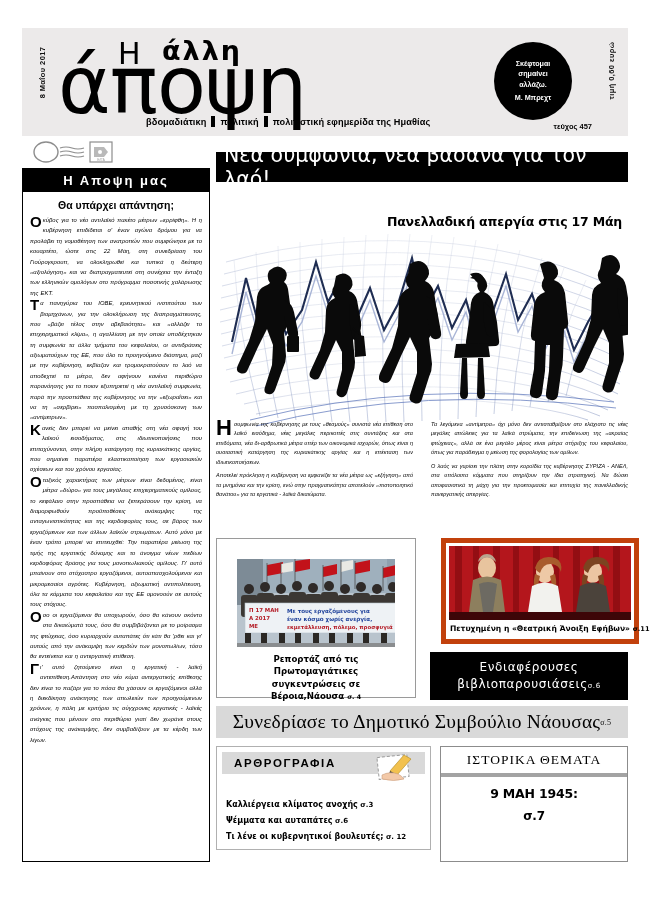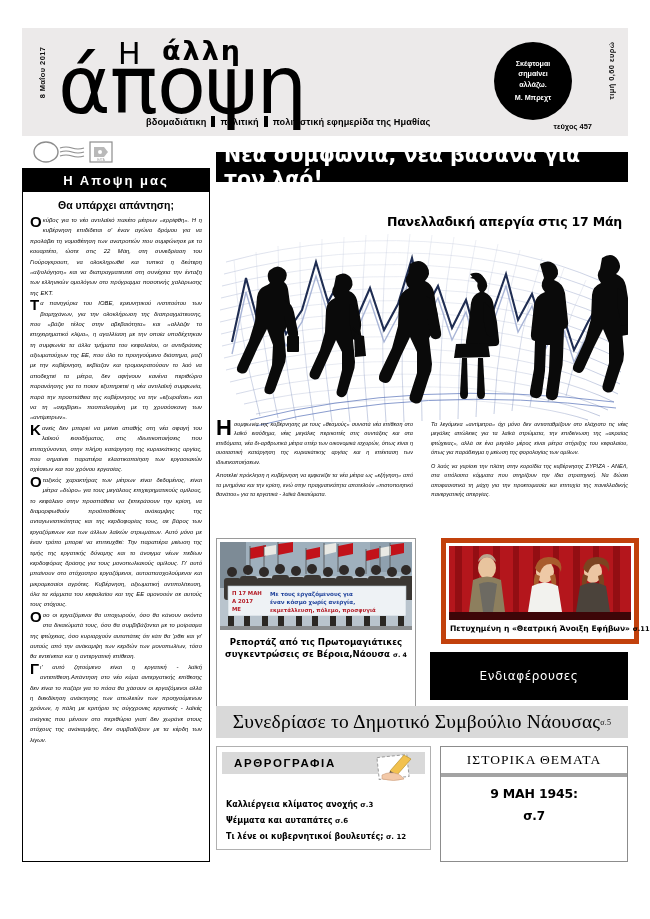--- a/index.html
+++ b/index.html
@@ -111,21 +111,21 @@
   }
 
   
   .headline{
     position:absolute;left:216px;top:152px;width:412px;height:30px;
     background:#000;color:#fff;
     display:flex;align-items:center;
     padding-left:8px;box-sizing:border-box;
   }
   .headline span{
-    font-size:20.5px;font-weight:bold;letter-spacing:0px;
+    font-size:20.5px;font-weight:normal;letter-spacing:0px;
     font-family:"DejaVu Sans", sans-serif;
   }
 
   
   .hero{
     position:absolute;left:216px;top:202px;width:412px;height:230px;
     background:#f9a8d4;overflow:hidden;
   }
   .hero svg{position:absolute;left:0;top:0;}
   .hero-cap{
@@ -149,23 +149,23 @@
     font-size:5.5px;line-height:1.72;text-align:justify;
     font-style:italic;margin:0 0 4px 0;letter-spacing:.05px;
   }
   .art-p .drop{
     float:left;font-size:22px;line-height:16px;font-weight:bold;
     font-style:normal;margin:0 2px 0 0;
   }
 
   
   .photo-left{
-    position:absolute;left:216px;top:538px;width:200px;height:200px;
+    position:absolute;left:216px;top:538px;width:200px;height:160px;
     border:1px solid #9a9a9a;box-sizing:border-box;background:#fff;
-    padding:3px;
+    padding:20px;
   }
   .ph-img{position:relative;width:100%;height:88px;overflow:hidden;}
   .ph-cap{
     text-align:center;font-size:8.6px;font-weight:bold;line-height:1.45;
     padding:6px 2px 0 2px;
     font-family:"DejaVu Sans", sans-serif;
   }
   .ph-cap .pg{font-size:6.3px;}
 
   .photo-right{
@@ -558,20 +558,23 @@
       </svg>
     </div>
     <div class="ph-cap2">
       <span>Πετυχημένη η «Θεατρική Άνοιξη Εφήβων»</span>
       <span class="pg">σ.11</span>
     </div>
   </div>
 
   <div class="blackbox">
     <span>Ενδιαφέρουσες</span>
+    <span>
+      <span>βιβλιοπαρουσιάσεις</span><span class="pg">σ.6</span>
+    </span>
   </div>
 
   <div class="council">
     <span>Συνεδρίασε το Δημοτικό Συμβούλιο Νάουσας</span>
     <span class="pg">σ.5</span>
   </div>
 
   <div class="arthro">
     <div class="arthro-head">
       <span>ΑΡΘΡΟΓΡΑΦΙΑ</span>

